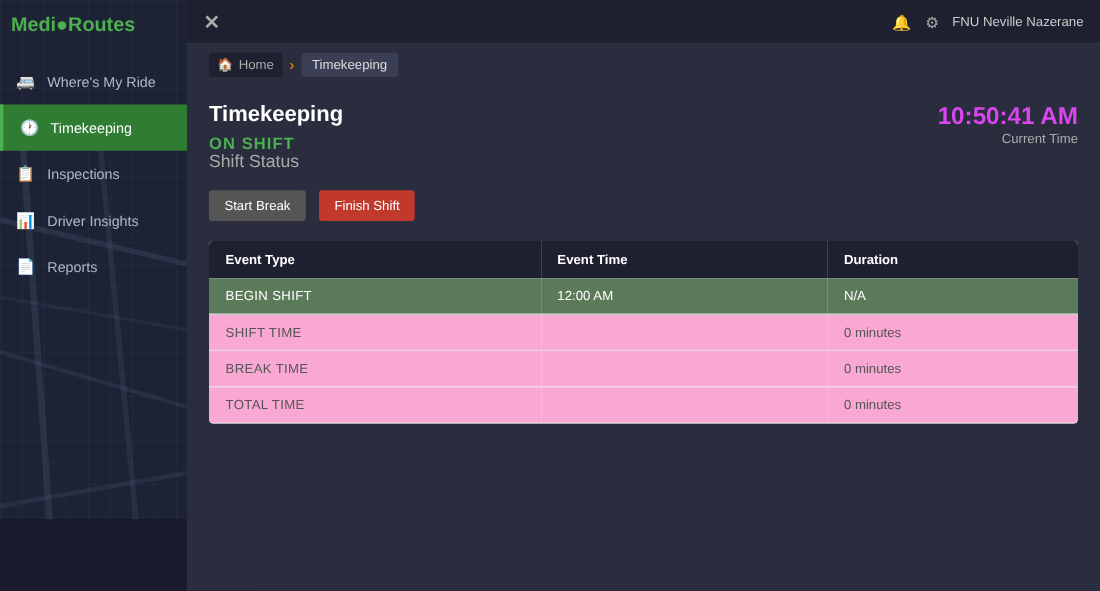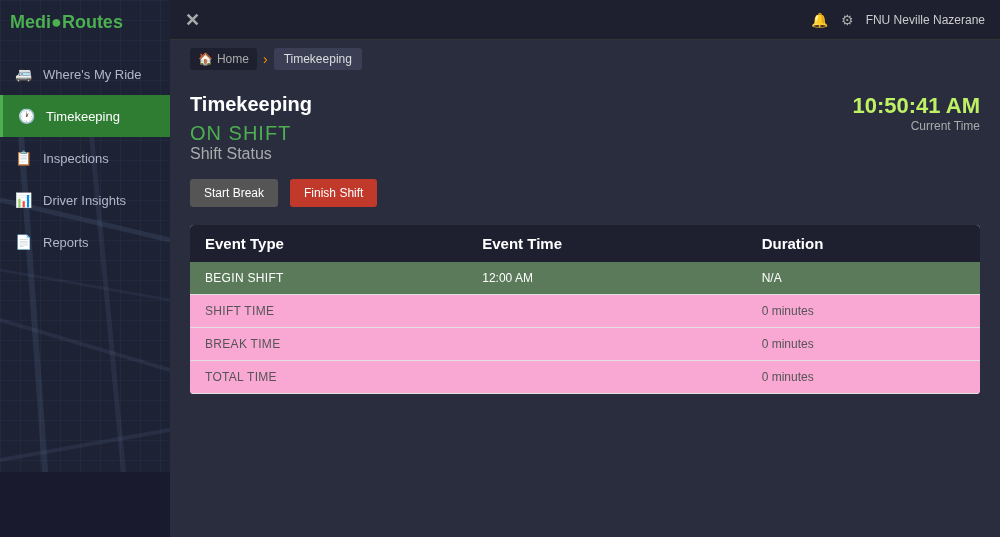--- a/index.html
+++ b/index.html
@@ -159,41 +159,41 @@
       overflow-y: auto;
     }
     .page-title {
       color: #ffffff;
       font-size: 20px;
       font-weight: 600;
       margin-bottom: 6px;
     }
     .shift-status-label {
       color: #4caf50;
-      font-size: 20px;
-      font-weight: 400;
+      font-size: 15px;
+      font-weight: 700;
       letter-spacing: 1px;
     }
     .shift-status-sub {
       color: #aaa;
       font-size: 16px;
       margin-bottom: 12px;
     }
 
     .top-row {
       display: flex;
       justify-content: space-between;
       align-items: flex-start;
       margin-bottom: 4px;
     }
     .current-time-block {
       text-align: right;
     }
     .current-time-value {
-      color: #bef264;
+      color: #d946ef;
       font-size: 22px;
       font-weight: 600;
     }
     .current-time-label {
       color: #aaa;
       font-size: 12px;
       text-align: right;
     }
 
     .action-buttons {
@@ -226,21 +226,21 @@
       border-collapse: collapse;
       background: #fff;
       border-radius: 4px;
       overflow: hidden;
     }
     .timekeeping-table thead tr {
       background: #1e2030;
     }
     .timekeeping-table thead th {
       color: #ffffff;
-      font-size: 15px;
+      font-size: 12px;
       font-weight: 600;
       text-align: left;
       padding: 10px 15px;
     }
     .timekeeping-table tbody tr {
       border-bottom: 1px solid #e0e0e0;
     }
     .timekeeping-table tbody tr.highlighted {
       background: #5a7a5a;
     }

